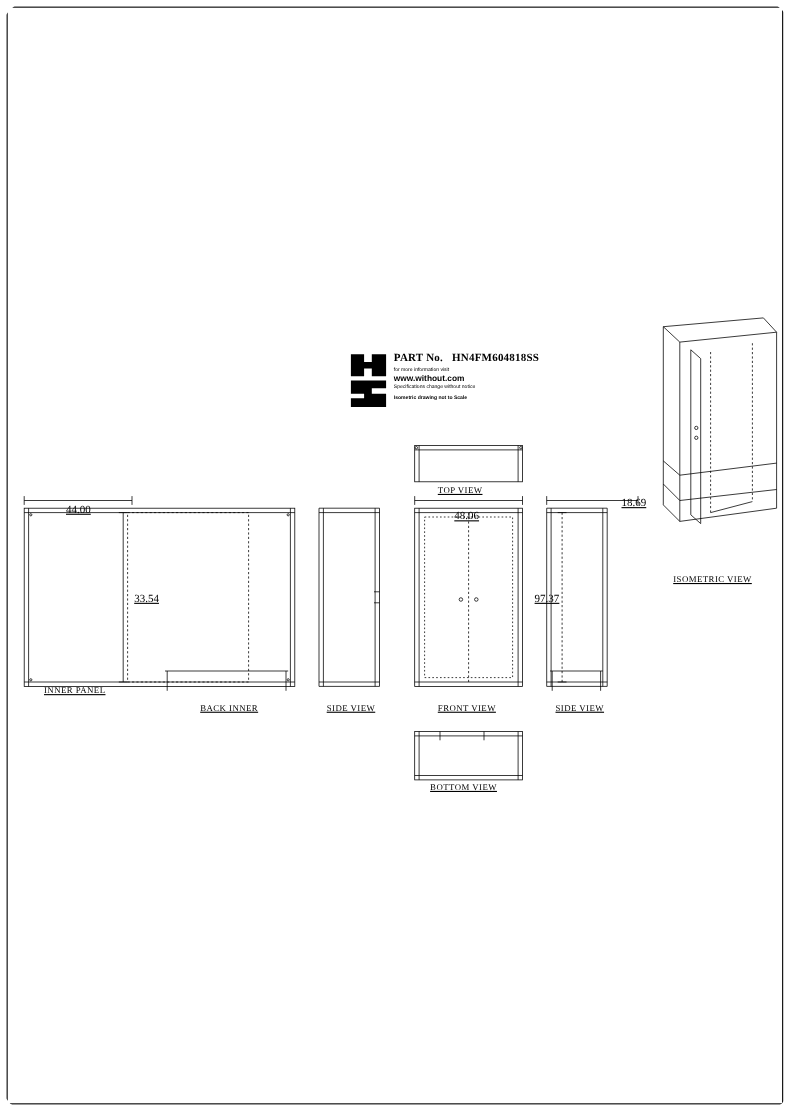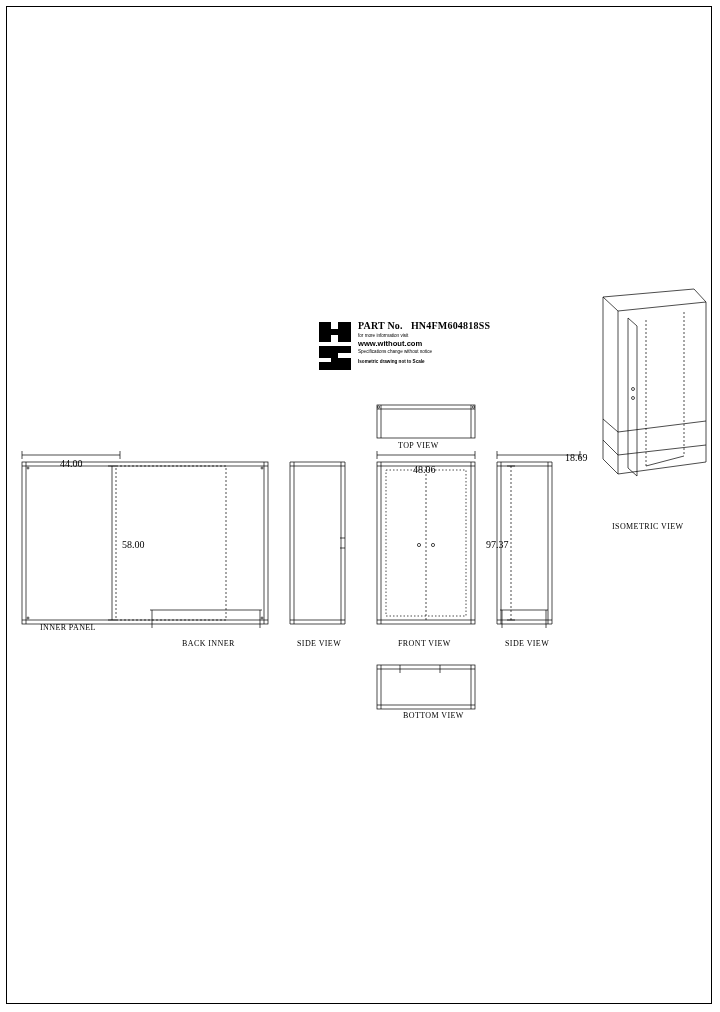--- a/index.html
+++ b/index.html
@@ -9,35 +9,37 @@
   }
   body {
     font-family: "Liberation Serif", serif;
   }
   #page {
     position: relative;
     width: 720px;
     height: 1012px;
     background: #ffffff;
     overflow: hidden;
+    border-radius: 31px;
   }
   .border-frame {
     position: absolute;
     left: 6px;
     top: 6px;
     width: 706px;
     height: 998px;
     border: 1px solid #000000;
     box-sizing: border-box;
   }
   .lbl {
     position: absolute;
     font-family: "Liberation Serif", serif;
     color: #000000;
     white-space: nowrap;
+    text-decoration: underline;
   }
   .view-title {
     font-size: 8px;
     letter-spacing: 0.4px;
   }
   .dim {
     font-size: 10px;
   }
   .logo-block {
     position: absolute;
@@ -262,29 +264,29 @@
   <div class="lbl view-title" style="left:398px; top:441px;">TOP VIEW</div>
 
   <div class="lbl view-title" style="left:182px; top:639px;">BACK INNER</div>
 
   <div class="lbl view-title" style="left:297px; top:639px;">SIDE VIEW</div>
 
   <div class="lbl view-title" style="left:398px; top:639px;">FRONT VIEW</div>
 
   <div class="lbl view-title" style="left:505px; top:639px;">SIDE VIEW</div>
 
-  <div class="lbl view-title" style="left:391px; top:711px;margin-left:12px;">BOTTOM VIEW</div>
+  <div class="lbl view-title" style="left:391px; top:711px;">BOTTOM VIEW</div>
 
   <div class="lbl view-title" style="left:612px; top:483px;margin-top:39px;">ISOMETRIC VIEW</div>
 
   <div class="lbl view-title" style="left:40px; top:604px;margin-top:19px;">INNER PANEL</div>
 
   <div class="lbl dim" style="left:60px; top:458px;">44.00</div>
 
-  <div class="lbl dim" style="left:122px; top:539px;">58.00</div>
+  <div class="lbl dim" style="left:122px; top:539px;">33.54</div>
 
   <div class="lbl dim" style="left:413px; top:464px;">48.06</div>
 
   <div class="lbl dim" style="left:486px; top:539px;">97.37</div>
 
   <div class="lbl dim" style="left:565px; top:452px;">18.69</div>
 
 </div>
 
 </body></html>

